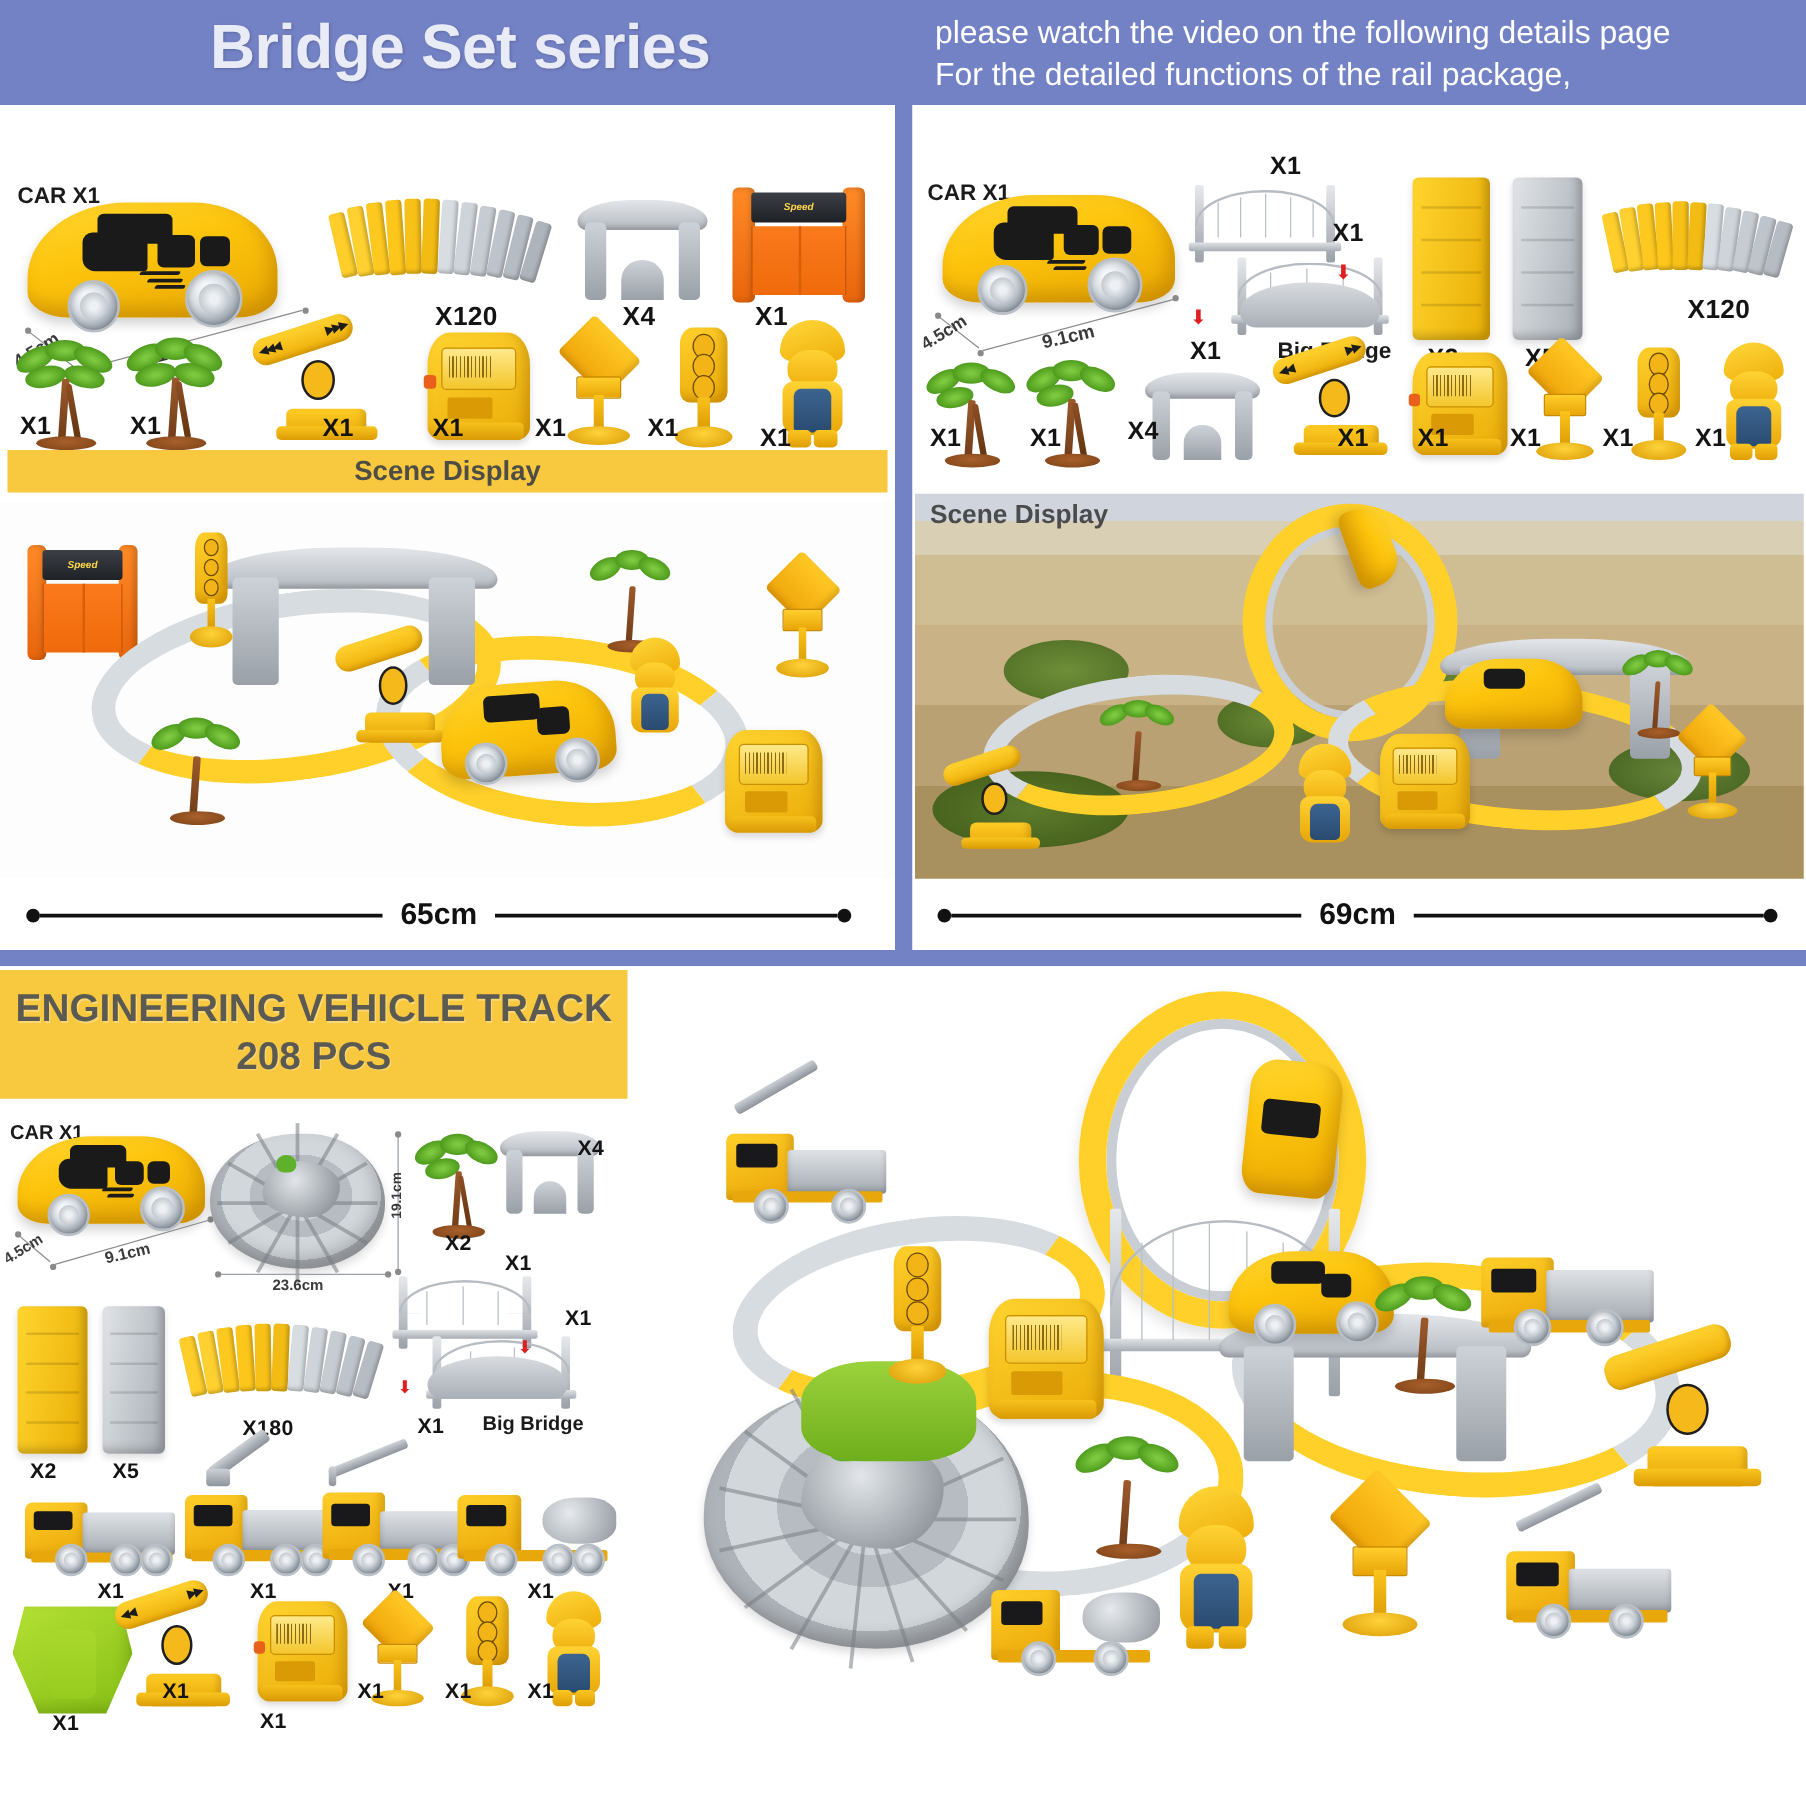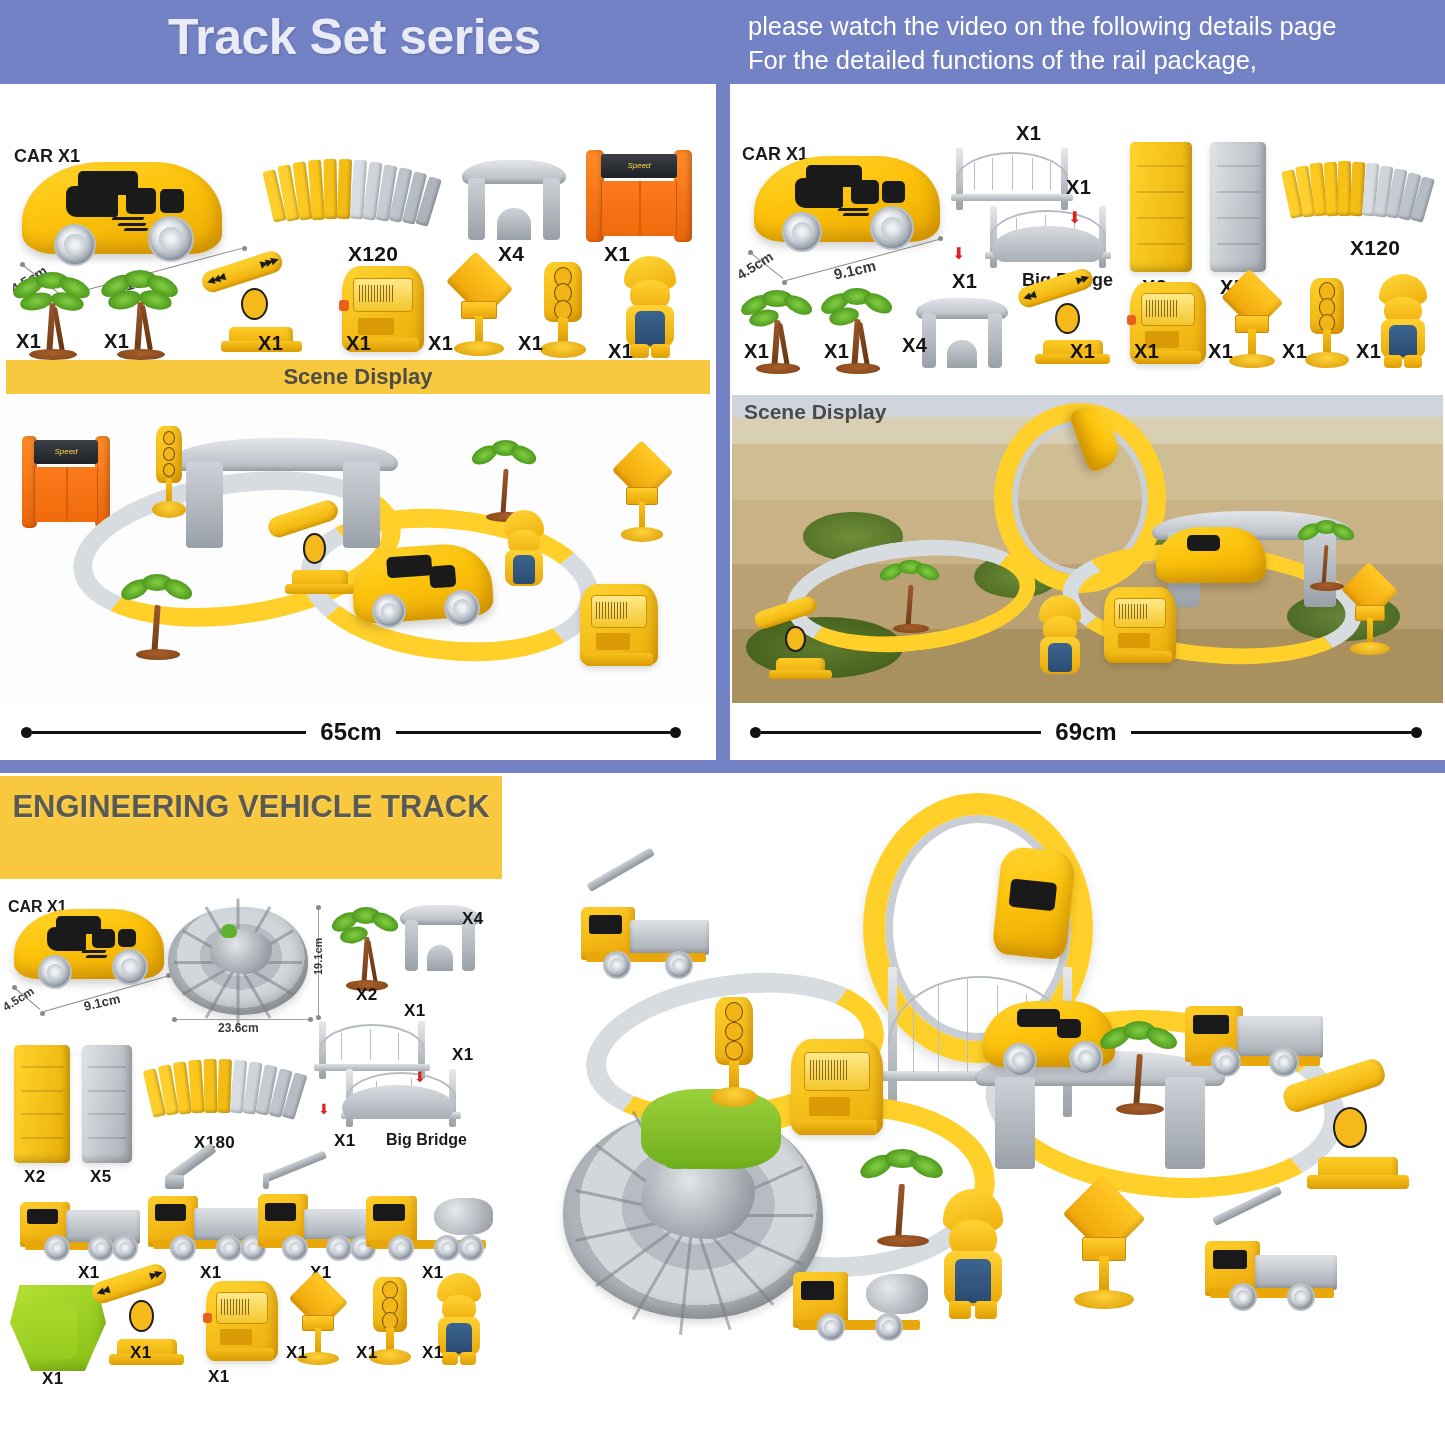--- a/index.html
+++ b/index.html
@@ -150,21 +150,21 @@
   }
 
   
   .gate { position:absolute; }
   .gate .post { position:absolute; top:0; width:17%; height:100%;
     background:linear-gradient(#ff8a27,#e8650c); border-radius:5px;
     box-shadow: inset -3px 0 5px rgba(0,0,0,.2); }
   .gate .banner { position:absolute; left:14%; top:4%; width:72%; height:26%;
     background:linear-gradient(#3c3f45,#1e2126); border-radius:3px;
     display:flex; align-items:center; justify-content:center; }
-  .gate .banner span { color:#ffd84a; font-size:8px; font-weight:normal; font-style:italic; }
+  .gate .banner span { color:#ffd84a; font-size:8px; font-weight:bold; font-style:italic; }
   .gate .door { position:absolute; left:14%; top:34%; width:72%; height:60%;
     background:linear-gradient(#fb7a1c,#ef6a0b); border-left:1px solid #c8560a;
     border-right:1px solid #c8560a; }
   .gate .door:after{ content:""; position:absolute; left:50%; top:0; width:2px; height:100%; background:#d75f0a; }
 
   
   .susp { position:absolute; }
   .susp .tower { position:absolute; top:0; width:7px; height:100%;
     background:linear-gradient(#e6e9ec,#9ba1a8); border-radius:2px; }
   .susp .cable { position:absolute; left:6%; right:6%; top:6%;
@@ -300,21 +300,21 @@
   .spiral .spoke { position:absolute; left:50%; top:50%; width:46%; height:3px;
     background:rgba(120,126,132,.55); transform-origin:left center; }
   .scene-track { position:absolute; border-radius:50%; border-style:solid; }
 
   .photo-scene { position:absolute; overflow:hidden; }
 </style>
 </head>
 <body>
 
 <div class="header-band"></div>
-<div class="series-title">Track Set series</div>
+<div class="series-title">Bridge Set series</div>
 <div class="header-note">
   <div>please watch the video on the following details page</div>
   <div>For the detailed functions of the rail package,</div>
 </div>
 
 <div class="vdivider"></div>
 <div class="hdivider"></div>
 
 <div class="panel panel-1">
 
@@ -755,20 +755,21 @@
     <div class="val">69cm</div>
     <div class="line"></div>
     <div class="dot"></div>
   </div>
 </div>
 
 <div class="panel panel-3">
 
   <div class="pill-3">
     <div>ENGINEERING VEHICLE TRACK</div>
+    <div>208 PCS</div>
   </div>
 
   <div class="cap" style="left:8px; top:125px; font-size:16px;">CAR X1</div>
   <div class="car" style="left:14px; top:136px; width:150px; height:70px;">
     <div class="win" style="left:28%; top:10%; width:30%; height:26%;"></div>
     <div class="win" style="left:22%; top:26%; width:26%; height:34%; border-radius:8px 3px 3px 10px;"></div>
     <div class="win" style="left:52%; top:28%; width:15%; height:28%;"></div>
     <div class="win" style="left:69%; top:29%; width:12%; height:26%;"></div>
     <div class="stripe" style="left:45%; top:58%; width:16%;"></div>
     <div class="stripe" style="left:48%; top:65%; width:14%;"></div>

